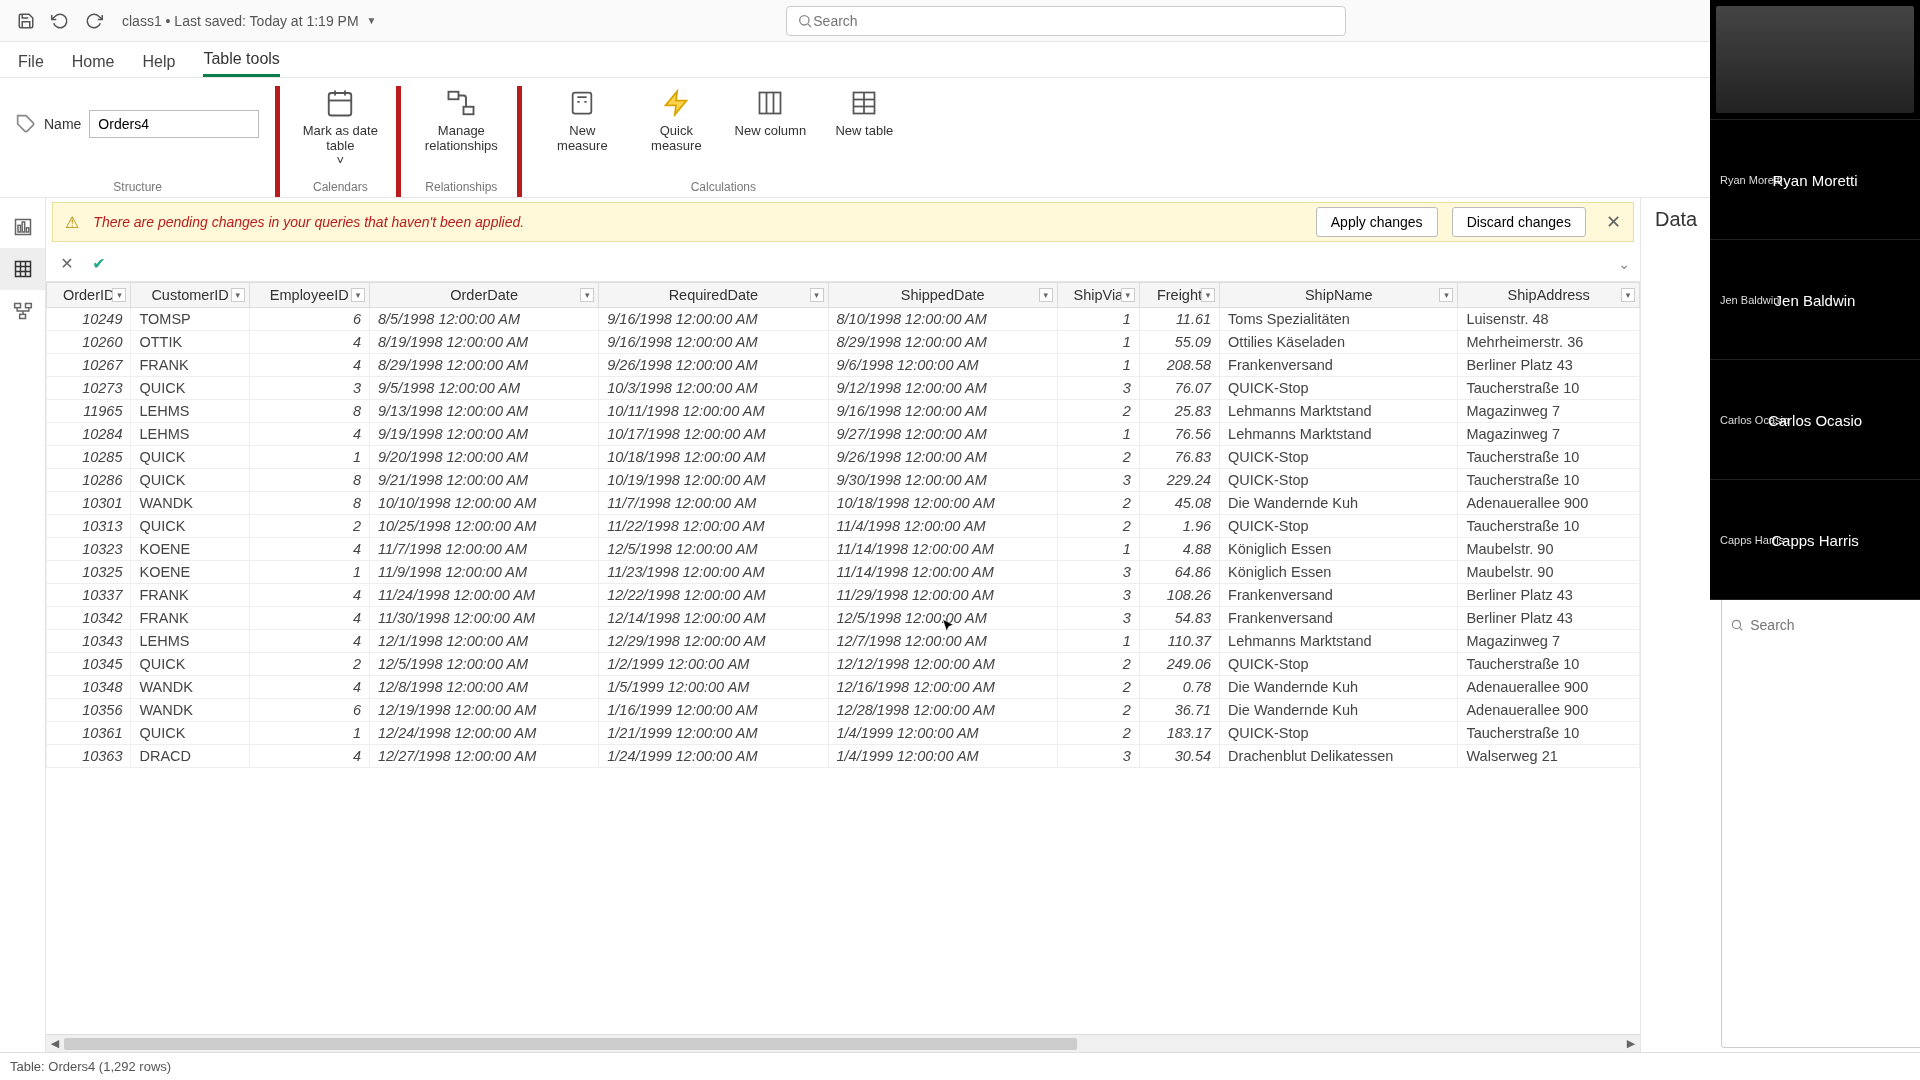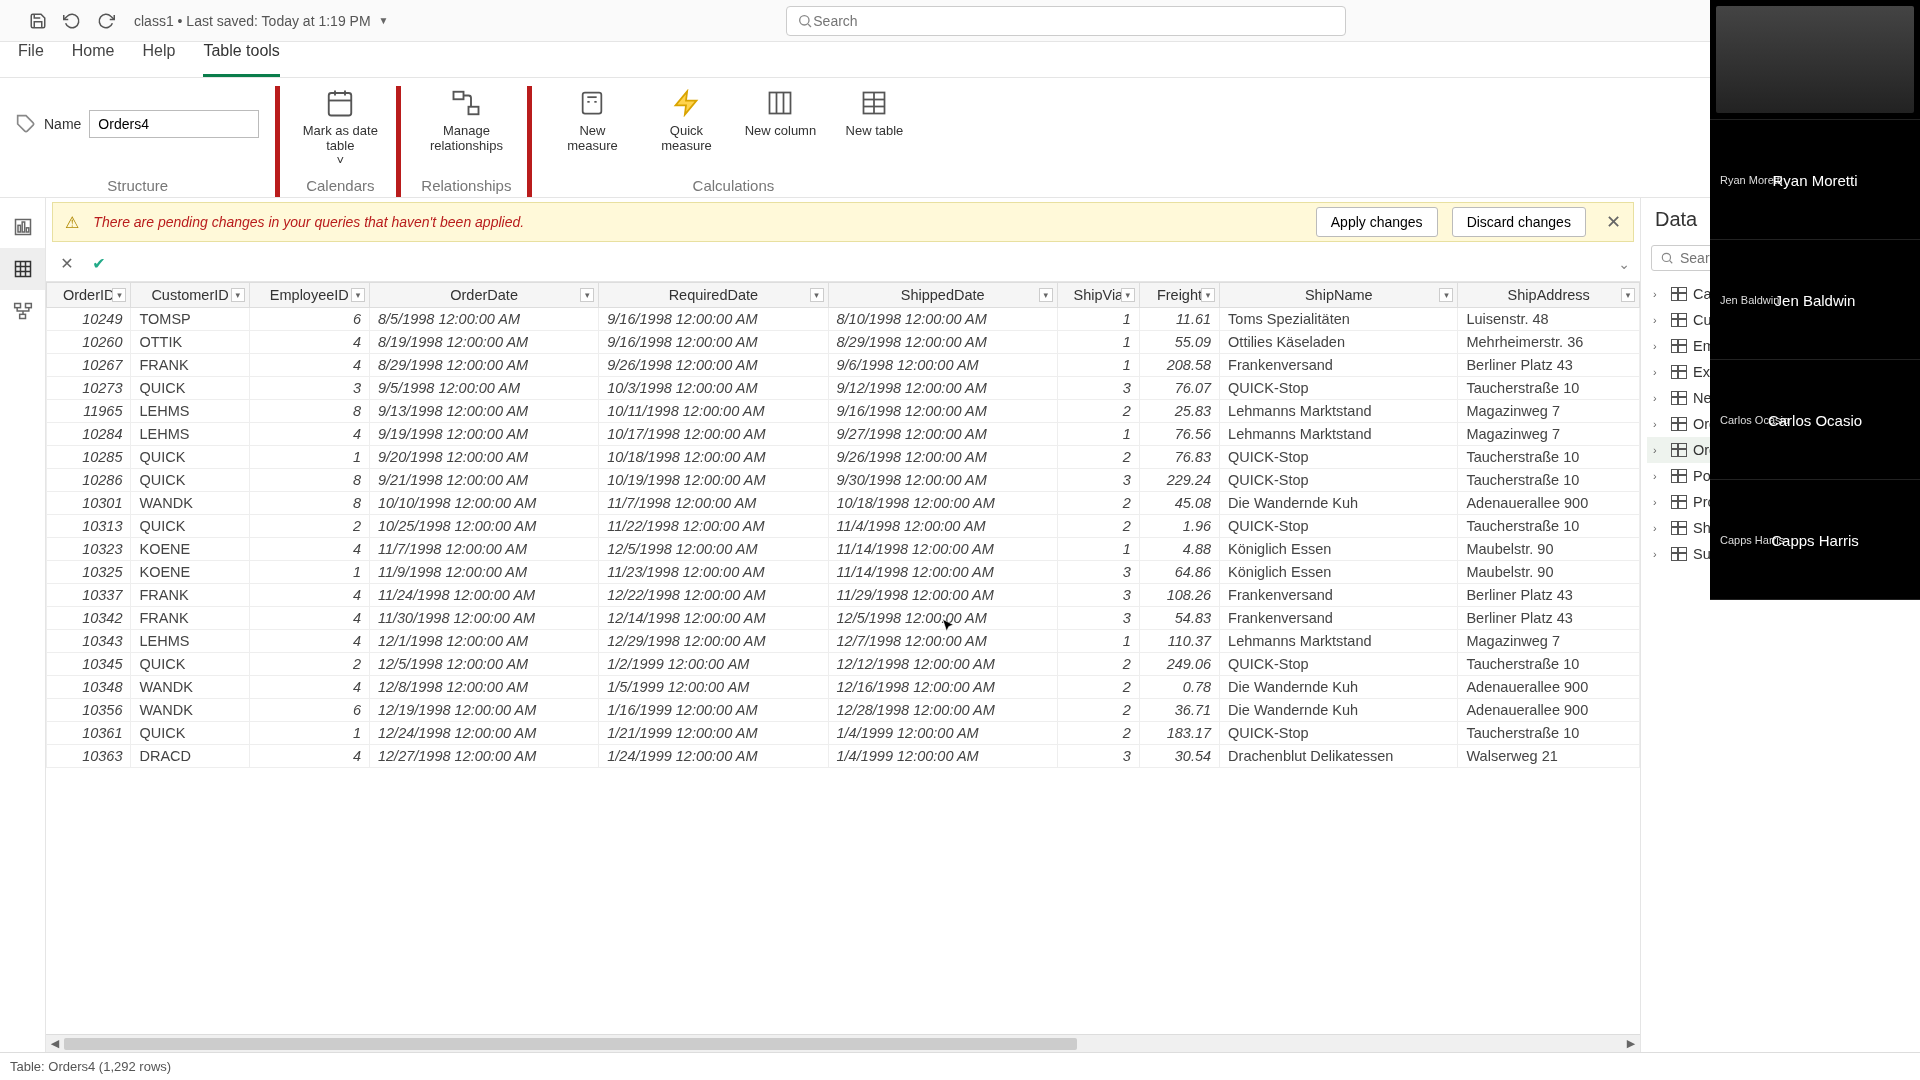--- a/index.html
+++ b/index.html
@@ -1,39 +1,39 @@
 <!DOCTYPE html>
 <html><head>
 <meta charset="utf-8">
 <style>
 * { box-sizing: border-box; margin: 0; padding: 0; font-family: "Segoe UI", sans-serif; }
 body { width: 1920px; height: 1080px; background: #fff; overflow: hidden; font-size: 14px; color: #333; }
 
 
-.titlebar { height: 42px; background: #fafafa; display: flex; align-items: center; padding: 0 28px; border-bottom: 1px solid #e5e5e5; }
+.titlebar { height: 42px; background: #fafafa; display: flex; align-items: center; padding: 0 16px; border-bottom: 1px solid #e5e5e5; }
 .titlebar .tb-icon { width: 20px; height: 20px; margin-right: 14px; cursor: pointer; display: flex; align-items: center; justify-content: center; }
 .titlebar .doc-title { font-size: 14px; color: #555; margin-left: 4px; }
 .titlebar .chev { margin-left: 8px; font-size: 10px; color: #666; }
 .searchbar { margin-left: auto; margin-right: auto; width: 560px; height: 30px; border: 1px solid #ccc; border-radius: 4px; display: flex; align-items: center; padding: 0 10px; background: #fff; }
 .searchbar input { border: none; outline: none; flex: 1; font-size: 14px; color: #666; background: transparent; }
 .userarea { display: flex; align-items: center; gap: 10px; margin-right: 10px; }
 .userarea .uname { font-size: 14px; color: #444; }
 .avatar-circle { width: 26px; height: 26px; border-radius: 50%; border: 2px solid #555; display: flex; align-items: center; justify-content: center; font-size: 13px; }
 
 
-.tabs { height: 36px; display: flex; padding: 0 18px; border-bottom: 1px solid #e5e5e5; gap: 28px; }
+.tabs { height: 36px; display: flex; align-items: flex-end; padding: 0 18px; border-bottom: 1px solid #e5e5e5; gap: 28px; }
 .tab { font-size: 16px; color: #444; padding-bottom: 6px; cursor: pointer; }
 .tab.active { color: #333; border-bottom: 3px solid #0a7d4b; font-weight: 500; }
 
 
 .ribbon { height: 120px; display: flex; align-items: flex-start; padding: 8px 16px 0 16px; gap: 20px; border-bottom: 1px solid #e5e5e5; }
 .ribgroup { display: flex; flex-direction: column; align-items: center; height: 100%; border-right: 5px solid #b91c1c; padding-right: 16px; }
 .ribgroup:last-child { border-right: none; }
 .ribgroup .group-body { display: flex; align-items: flex-start; gap: 14px; flex: 1; }
-.ribgroup .group-label { font-size: 15px; color: #777; padding-bottom: 3px; margin-top: 8px; }
+.ribgroup .group-label { font-size: 12px; color: #777; padding-bottom: 3px; margin-top: 8px; }
 .name-row { display: flex; align-items: center; gap: 8px; margin-top: 24px; }
 .name-row input { border: 1px solid #bbb; padding: 5px 8px; width: 170px; font-size: 14px; }
 .ribbtn { display: flex; flex-direction: column; align-items: center; width: 80px; cursor: pointer; text-align: center; font-size: 13px; color: #333; line-height: 1.15; }
 .ribbtn .ribicon { width: 34px; height: 34px; margin-bottom: 4px; display: flex; align-items: center; justify-content: center; }
 
 
 .overlay { position: absolute; top: 0; right: 0; width: 210px; background: #000; z-index: 50; color: #ddd; font-size: 13px; }
 .overlay .slot { height: 120px; border-bottom: 1px solid #222; display: flex; align-items: center; padding: 6px; position: relative; }
 .overlay .slot .tag { background: rgba(0,0,0,0.6); padding: 2px 4px; font-size: 11px; }
 .overlay .slot .name-center { position: absolute; top: 50%; left: 50%; transform: translate(-50%,-50%); font-size: 15px; color: #fff; }
@@ -68,21 +68,21 @@
 .grid td.id { font-style: italic; text-align: right; }
 
 .hscroll { height: 18px; background: #f0f0f0; display: flex; align-items: center; border-top: 1px solid #ddd; }
 .hscroll .arrow { width: 18px; text-align: center; color: #666; font-size: 11px; cursor: pointer; }
 .hscroll .track { flex: 1; height: 12px; background: #f0f0f0; position: relative; }
 .hscroll .thumb { position: absolute; left: 0; width: 65%; top: 0; bottom: 0; background: #ccc; border-radius: 2px; }
 
 .statusbar { height: 28px; border-top: 1px solid #ddd; display: flex; align-items: center; padding: 0 10px; font-size: 13px; color: #555; }
 
 
-.datapanel { width: 280px; border-left: 1px solid #e5e5e5; display: flex; flex-direction: column; }
+.datapanel { width: 280px; border-left: 1px solid #e5e5e5; display: flex; flex-direction: row; }
 .datapanel .hdr { font-size: 20px; padding: 10px 14px; color: #333; }
 .datapanel .dsearch { margin: 4px 10px; border: 1px solid #ccc; border-radius: 3px; display: flex; align-items: center; padding: 4px 8px; gap: 6px; }
 .datapanel .dsearch input { border: none; outline: none; flex: 1; font-size: 14px; }
 .datapanel .tree { padding: 6px 6px; overflow: hidden; }
 .tree-item { display: flex; align-items: center; gap: 6px; padding: 5px 6px; font-size: 14.5px; color: #333; cursor: pointer; white-space: nowrap; }
 .tree-item .chv { width: 12px; font-size: 11px; color: #666; }
 .tree-item.sel { background: #eef3ee; }
 .tbl-ico { width: 16px; height: 14px; border: 1.5px solid #555; position: relative; }
 .tbl-ico::before { content: ""; position: absolute; left: 0; right: 0; top: 4px; height: 1.5px; background: #555; }
 .tbl-ico::after { content: ""; position: absolute; top: 0; bottom: 0; left: 5px; width: 1.5px; background: #555; }

